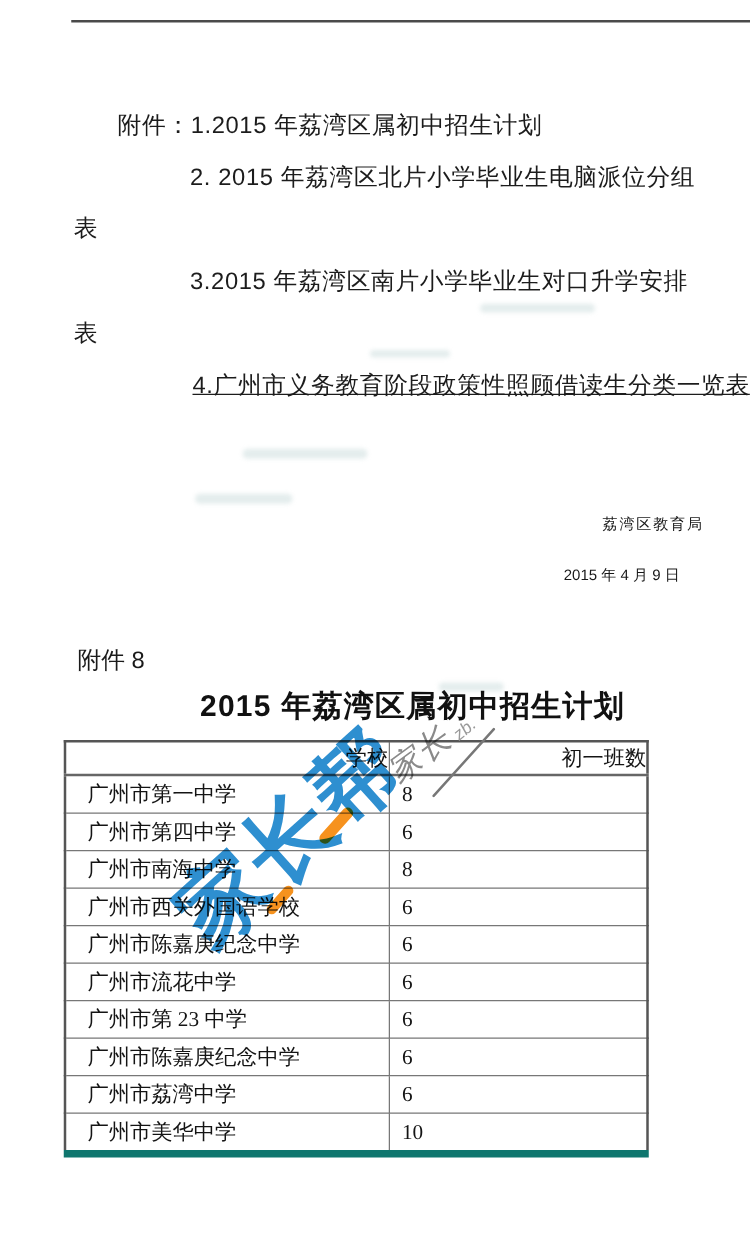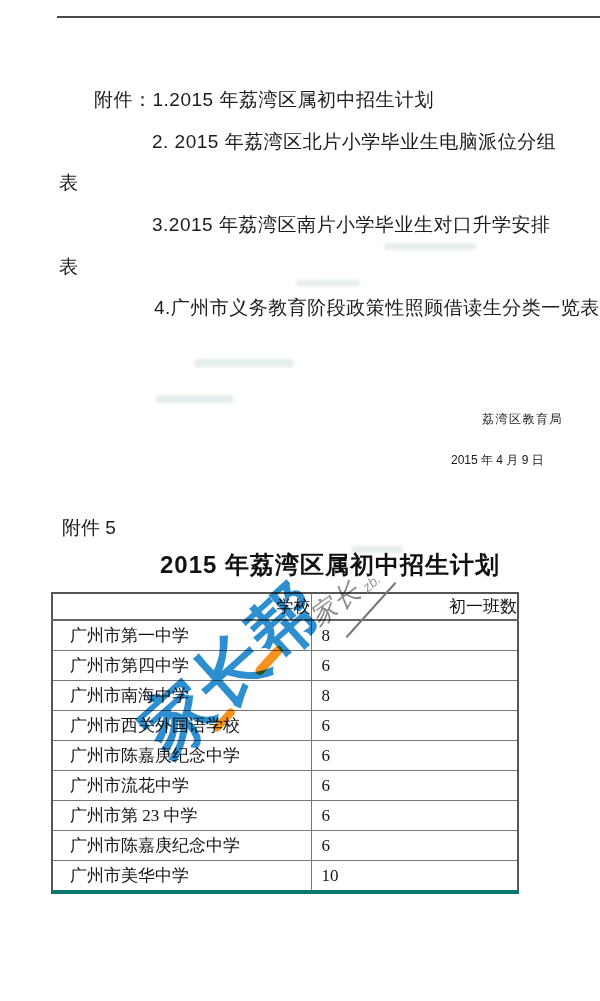--- a/index.html
+++ b/index.html
@@ -9,42 +9,42 @@
   
   .top-rule{position:absolute;left:13px;top:16px;width:556px;height:2px;background:#4a4a4a;}
 
   
   .att{position:absolute;font-size:19px;letter-spacing:0.5px;white-space:nowrap;color:#1c1c1c;}
   .l0{left:50px;top:87px;}
   .l1{left:108px;top:129px;}
   .l2{left:15px;top:170px;}
   .l3{left:108px;top:212px;}
   .l4{left:15px;top:254px;}
-  .l5{left:110px;top:295px;}
+  .l5{left:110px;top:295px;text-decoration:underline;}
 
   
   .sig{position:absolute;font-size:12px;white-space:nowrap;color:#181818;}
   .issuer{left:438px;top:411px;letter-spacing:1.5px;}
   .date{left:407px;top:452px;}
 
   
   .appendix{position:absolute;left:18px;top:515px;font-size:19px;}
   .doc-title{position:absolute;left:0;top:549px;width:572px;text-align:center;
              font-size:24px;font-weight:700;letter-spacing:1px;color:#111;}
 
   
   .enroll{position:absolute;left:7px;top:592px;width:466px;border-collapse:collapse;
           table-layout:fixed;font-family:"Liberation Serif","DejaVu Serif",serif;
           font-size:17px;color:#141414;border:2px solid #555;z-index:1;}
   .enroll th{height:25px;font-weight:400;text-align:right;border:1px solid #777;
              border-bottom:2px solid #666;padding:0;}
   .enroll td{height:29px;border:1px solid #777;padding:0;}
   .enroll td.school{padding-left:17px;}
   .enroll td.classes{padding-left:10px;}
-  .enroll tr:last-child td{border-bottom:4px solid #0f766e;}
+  .enroll tr:last-child td{border-bottom:6px solid #0f766e;}
 
   
   .wm-blue{position:absolute;left:80px;top:635px;font-size:70px;font-weight:700;
            color:#2E8FD0;transform:rotate(-42deg);transform-origin:center;
            white-space:nowrap;line-height:1;letter-spacing:2px;z-index:6;
            mix-blend-mode:multiply;width:fit-content;}
   .wm-dash{position:absolute;background:#F6921E;border-radius:5px;
            transform:rotate(-48deg);z-index:6;mix-blend-mode:multiply;}
   .d1{left:207px;top:656px;width:36px;height:9px;}
   .d2{left:166px;top:716px;width:28px;height:8px;}
@@ -84,21 +84,21 @@
   <div class="att l0">附件：1.2015 年荔湾区属初中招生计划</div>
   <div class="att l1">2. 2015 年荔湾区北片小学毕业生电脑派位分组</div>
   <div class="att l2">表</div>
   <div class="att l3">3.2015 年荔湾区南片小学毕业生对口升学安排</div>
   <div class="att l4">表</div>
   <div class="att l5">4.广州市义务教育阶段政策性照顾借读生分类一览表</div>
 
   <div class="sig issuer">荔湾区教育局</div>
   <div class="sig date">2015 年 4 月 9 日</div>
 
-  <div class="appendix">附件 5</div>
+  <div class="appendix">附件 8</div>
   <div class="doc-title">2015 年荔湾区属初中招生计划</div>
 
   <table class="enroll">
     <colgroup>
         <col style="width:259px">
         <col style="width:207px">
       </colgroup>
     <thead>
       <tr>
         <th>学校</th>
@@ -132,20 +132,24 @@
         </tr>
         <tr>
           <td class="school">广州市第 23 中学</td>
           <td class="classes">6</td>
         </tr>
         <tr>
           <td class="school">广州市陈嘉庚纪念中学</td>
           <td class="classes">6</td>
         </tr>
         <tr>
+          <td class="school">广州市荔湾中学</td>
+          <td class="classes">6</td>
+        </tr>
+        <tr>
           <td class="school">广州市美华中学</td>
           <td class="classes">10</td>
         </tr>
       </tbody>
   </table>
 
   <div class="wm-blue">家长帮</div>
   <div class="wm-dash d1"></div>
   <div class="wm-dash d2"></div>
   <div class="wm-scribble">家长</div>

